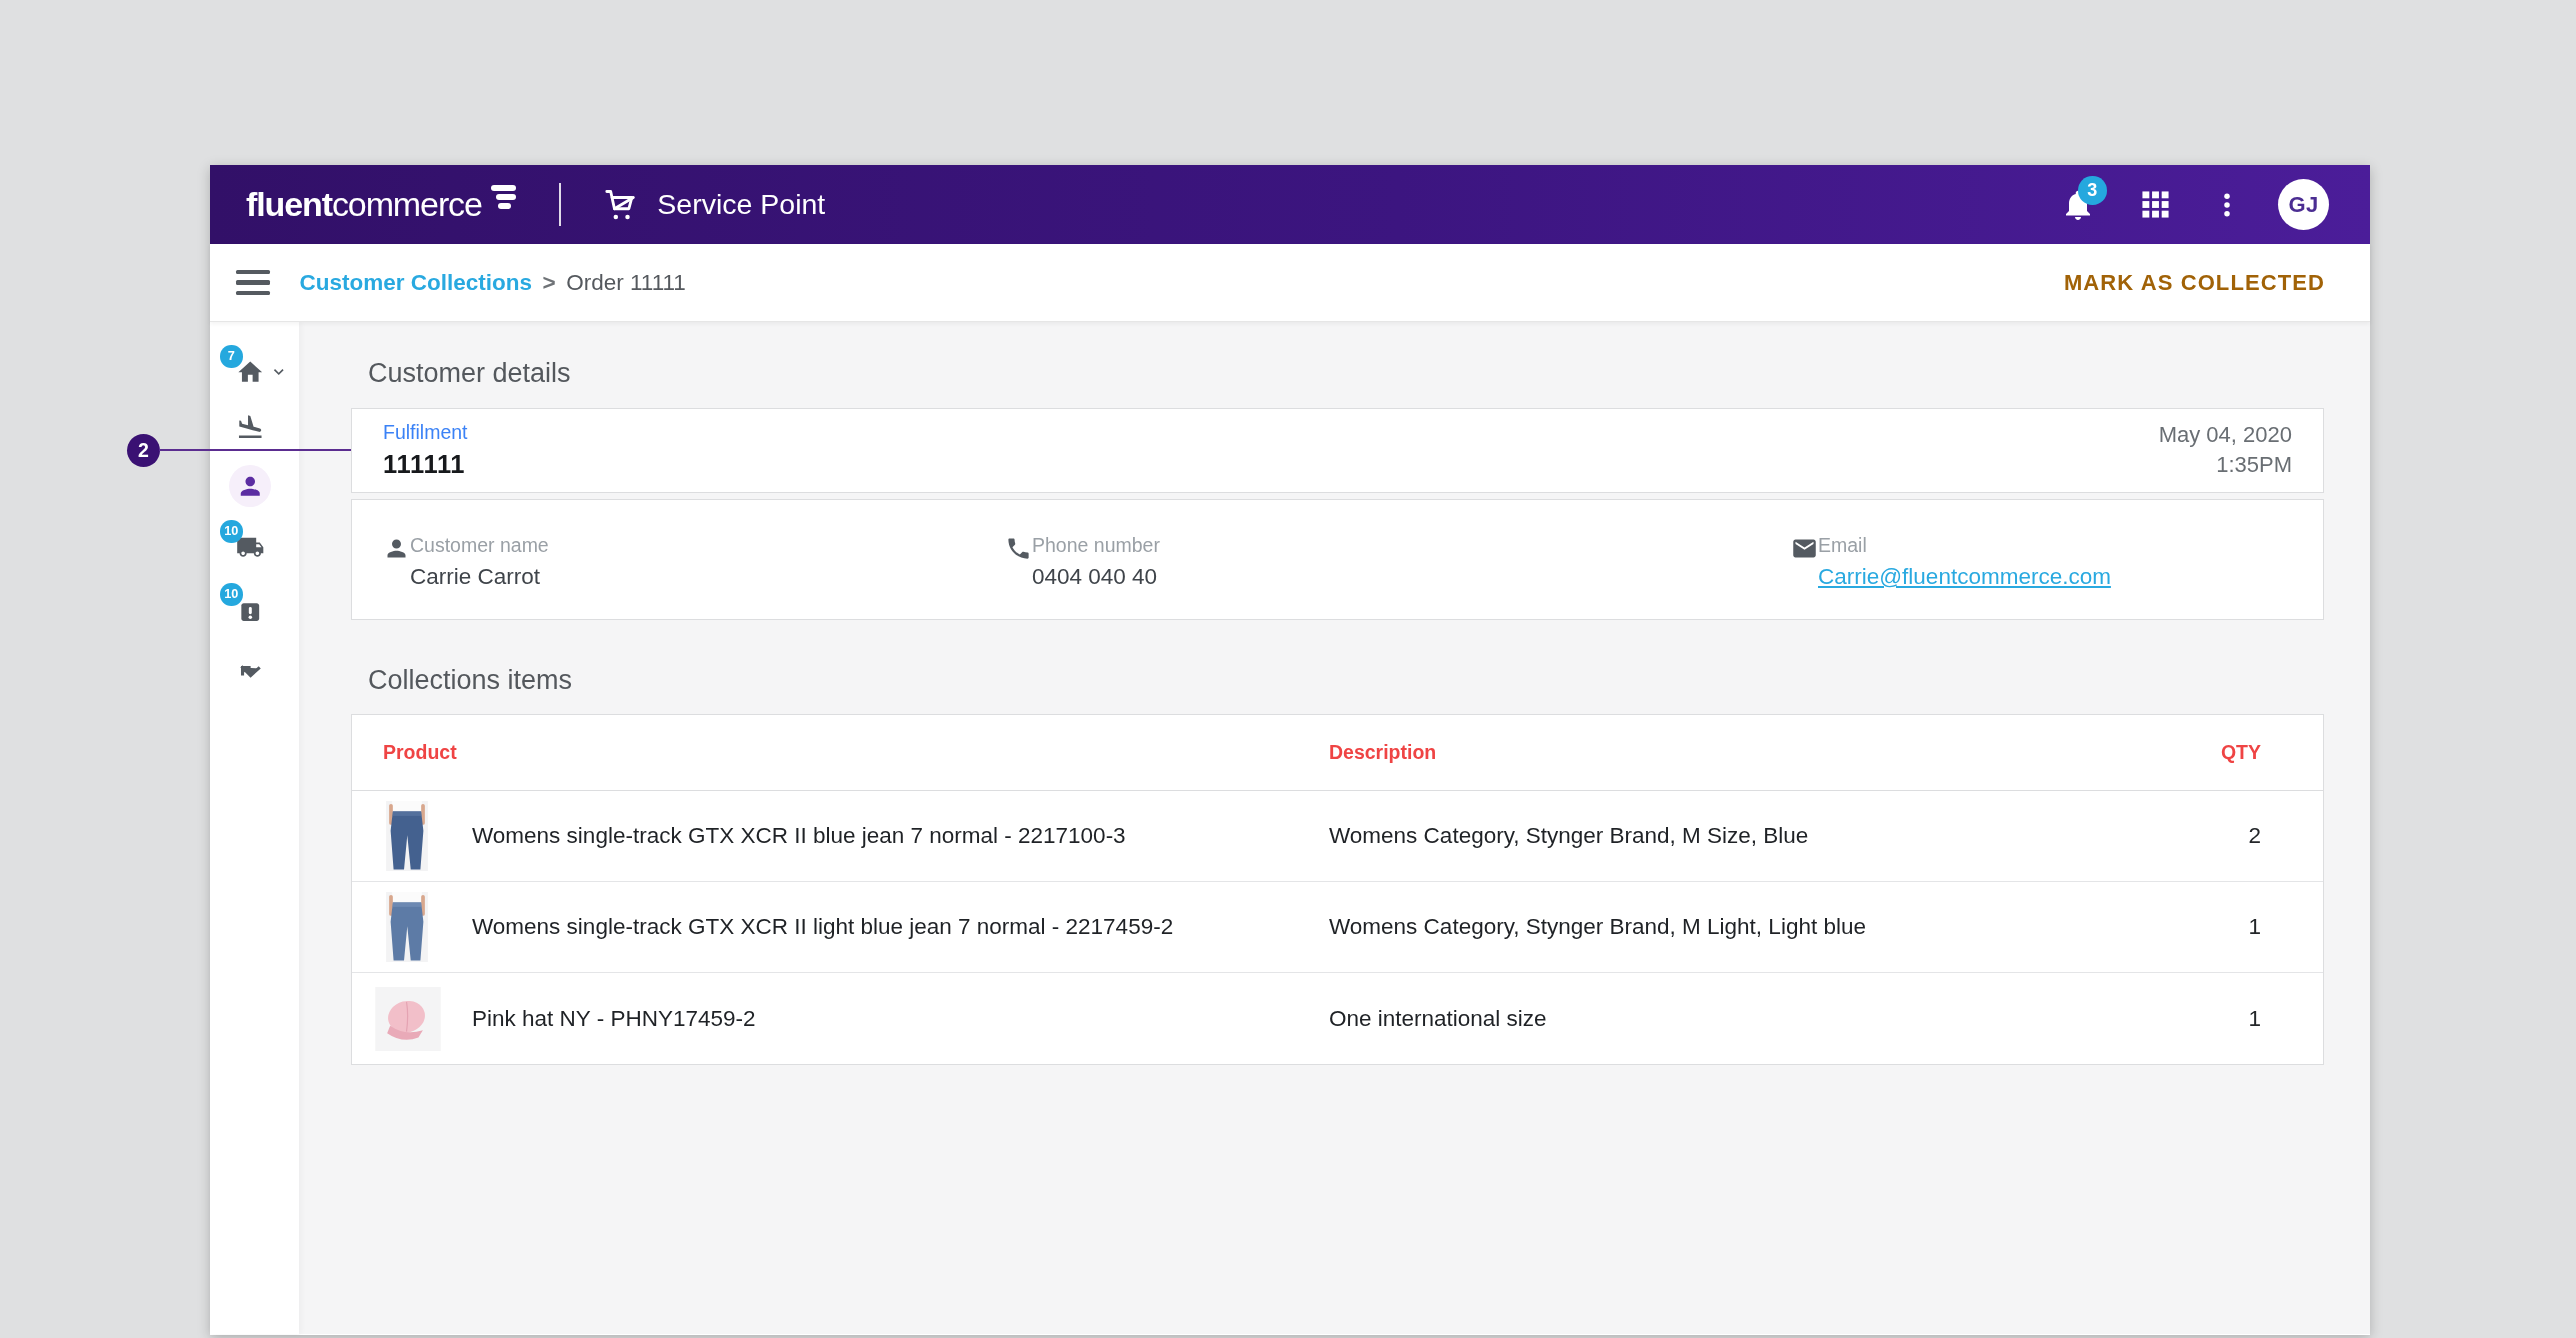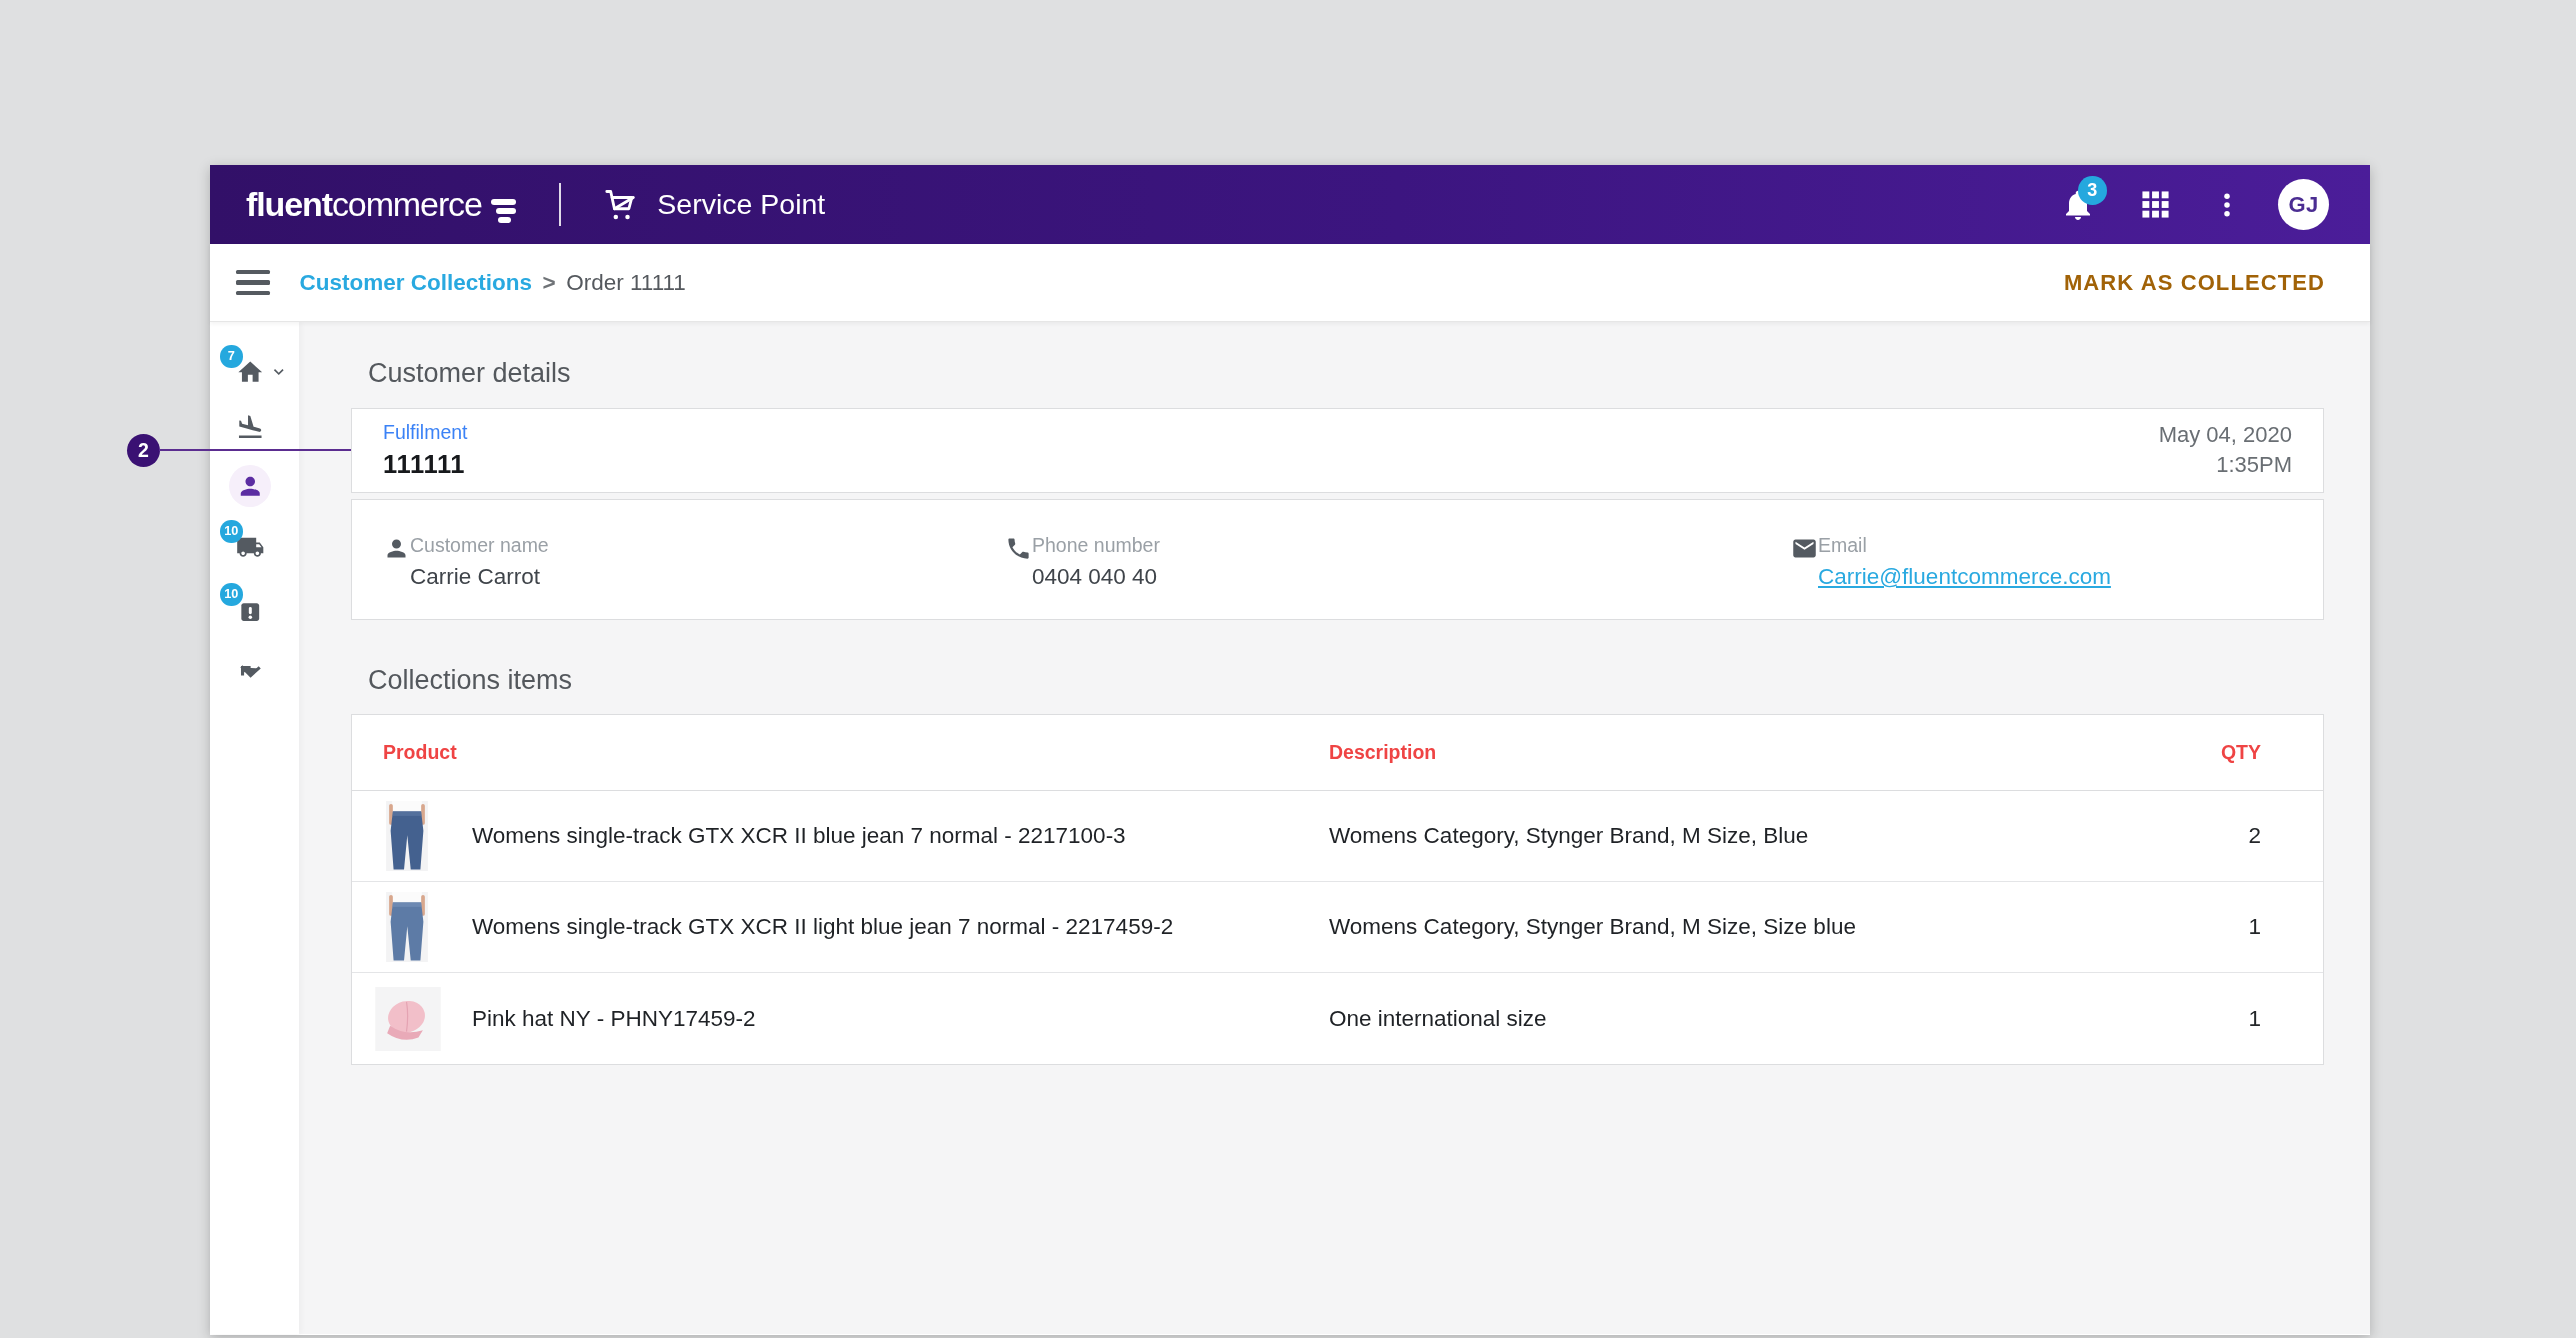--- a/index.html
+++ b/index.html
@@ -16,21 +16,21 @@
     position:absolute; left:210px; top:165px; width:2160px; height:1170px;
     background:#fff; box-shadow:0 3px 12px rgba(0,0,0,.22);
   }
 
   
   .appbar{
     height:79px; display:flex; align-items:center;
     padding:0 41px 0 36px; color:#fff;
     background:linear-gradient(90deg,#321068 0%,#3c1580 55%,#4b1d99 100%);
   }
-  .logo{display:flex; align-items:flex-end; cursor:pointer;}
+  .logo{display:flex; align-items:flex-start; cursor:pointer;}
   .logo-text{font-size:34px; letter-spacing:-1.1px; white-space:nowrap;}
   .logo-fluent{font-weight:700;}
   .logo-commerce{font-weight:300;}
   .logo-mark{width:25.5px; height:25px; margin-left:9px; position:relative;}
   .logo-mark i{position:absolute; height:6px; border-radius:3px; background:#fff;}
   .logo-mark i:nth-child(1){top:0; right:0; width:25.5px;}
   .logo-mark i:nth-child(2){top:9px; right:0.7px; width:20px;}
   .logo-mark i:nth-child(3){top:18px; right:5.2px; width:13.5px;}
   .appbar-divider{width:1.5px; height:43px; background:rgba(255,255,255,.85); margin-left:43px;}
   .service{display:flex; align-items:center; margin-left:41px; gap:19.5px; font-size:28.5px; font-weight:400; cursor:pointer;}
@@ -316,21 +316,21 @@
           <div class="trow">
             <svg class="thumb thumb-jeans" viewBox="0 0 56 94">
               <rect width="56" height="94" fill="#f3f3f4"></rect>
               <rect x="8" y="0" width="40" height="14" fill="#fbfbfb"></rect>
               <rect x="4" y="4" width="5" height="28" rx="2.5" fill="#d8a78d"></rect>
                 <rect x="47" y="4" width="5" height="28" rx="2.5" fill="#d8a78d"></rect>
               <path d="M9 14h38l3 26-4 52H33l-4.6-46L24 92H10L6 40z" fill="#5d7ba6"></path>
               <rect x="9" y="14" width="38" height="6" fill="#6d89b2"></rect>
             </svg>
             <div class="tname">Womens single-track GTX XCR II light blue jean 7 normal - 2217459-2</div>
-            <div class="tdesc">Womens Category, Stynger Brand, M Size, Size blue</div>
+            <div class="tdesc">Womens Category, Stynger Brand, M Light, Light blue</div>
             <div class="tqty">1</div>
           </div>
 
           <div class="trow">
             <svg class="thumb thumb-hat" viewBox="0 0 88 86">
               <rect width="88" height="86" fill="#f4f4f5"></rect>
               <ellipse cx="42" cy="40" rx="25" ry="21" fill="#f2bfc9" transform="rotate(-14 42 40)"></ellipse>
               <path d="M20 52q20 14 44 6l-6 10q-22 8-42-6z" fill="#e9aab8"></path>
               <path d="M42 20q3 18 0 40" stroke="#e4a3b2" stroke-width="1.6" fill="none"></path>
             </svg>

